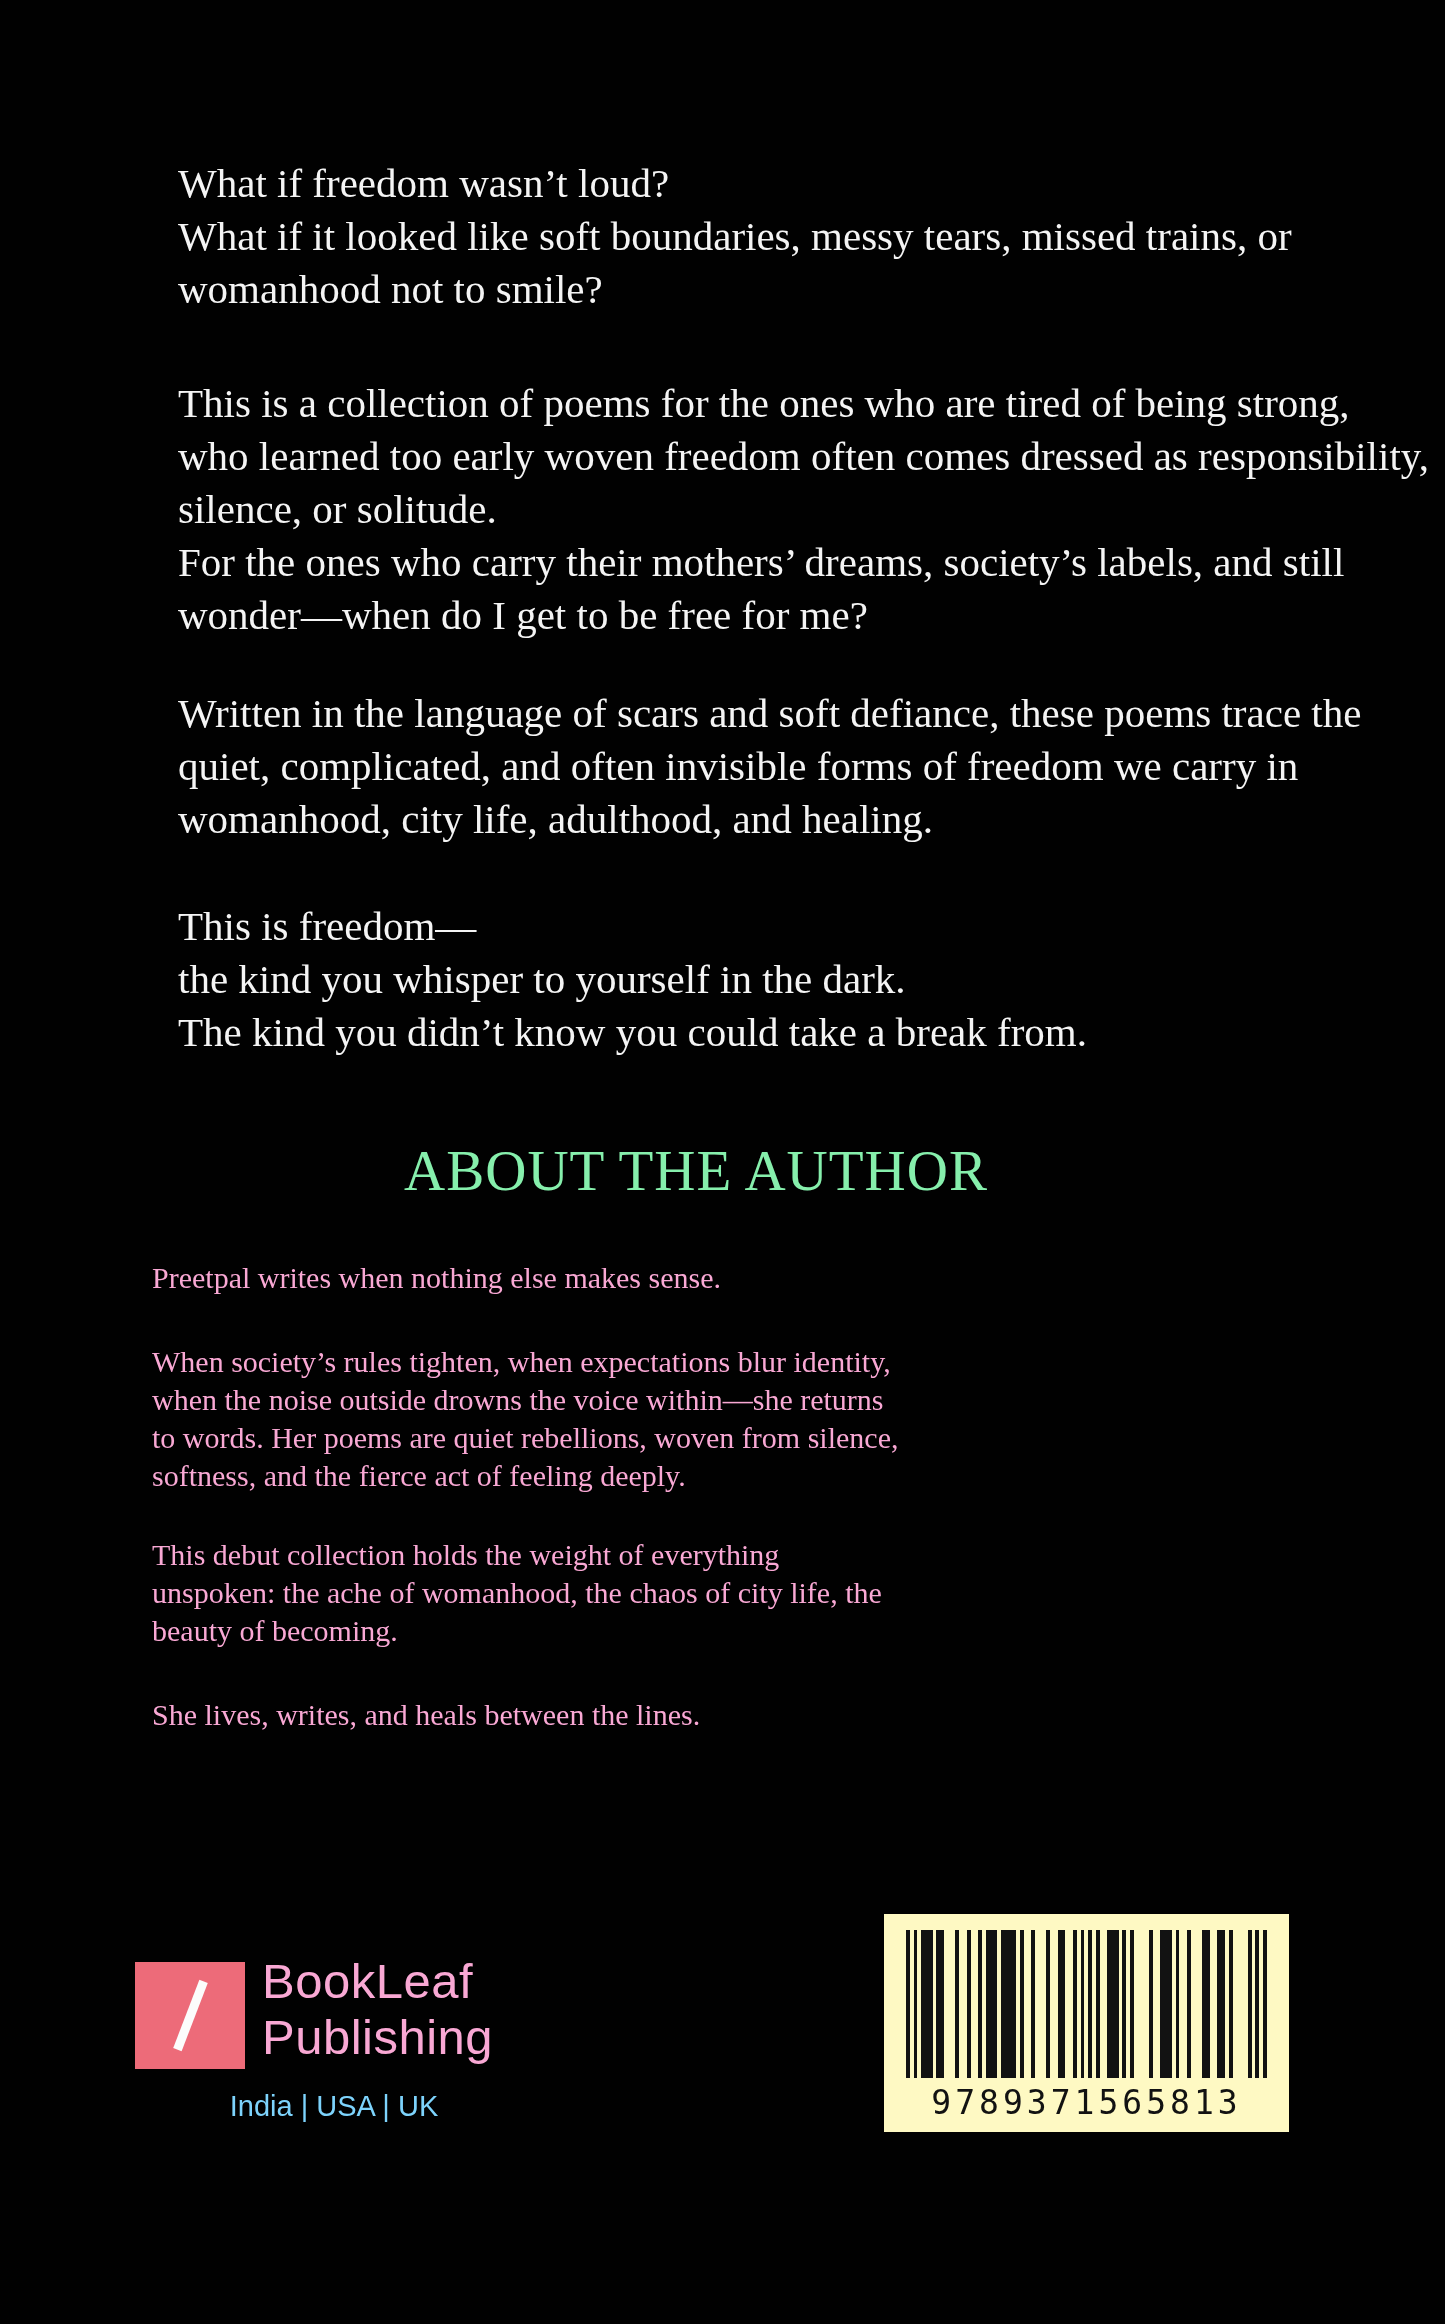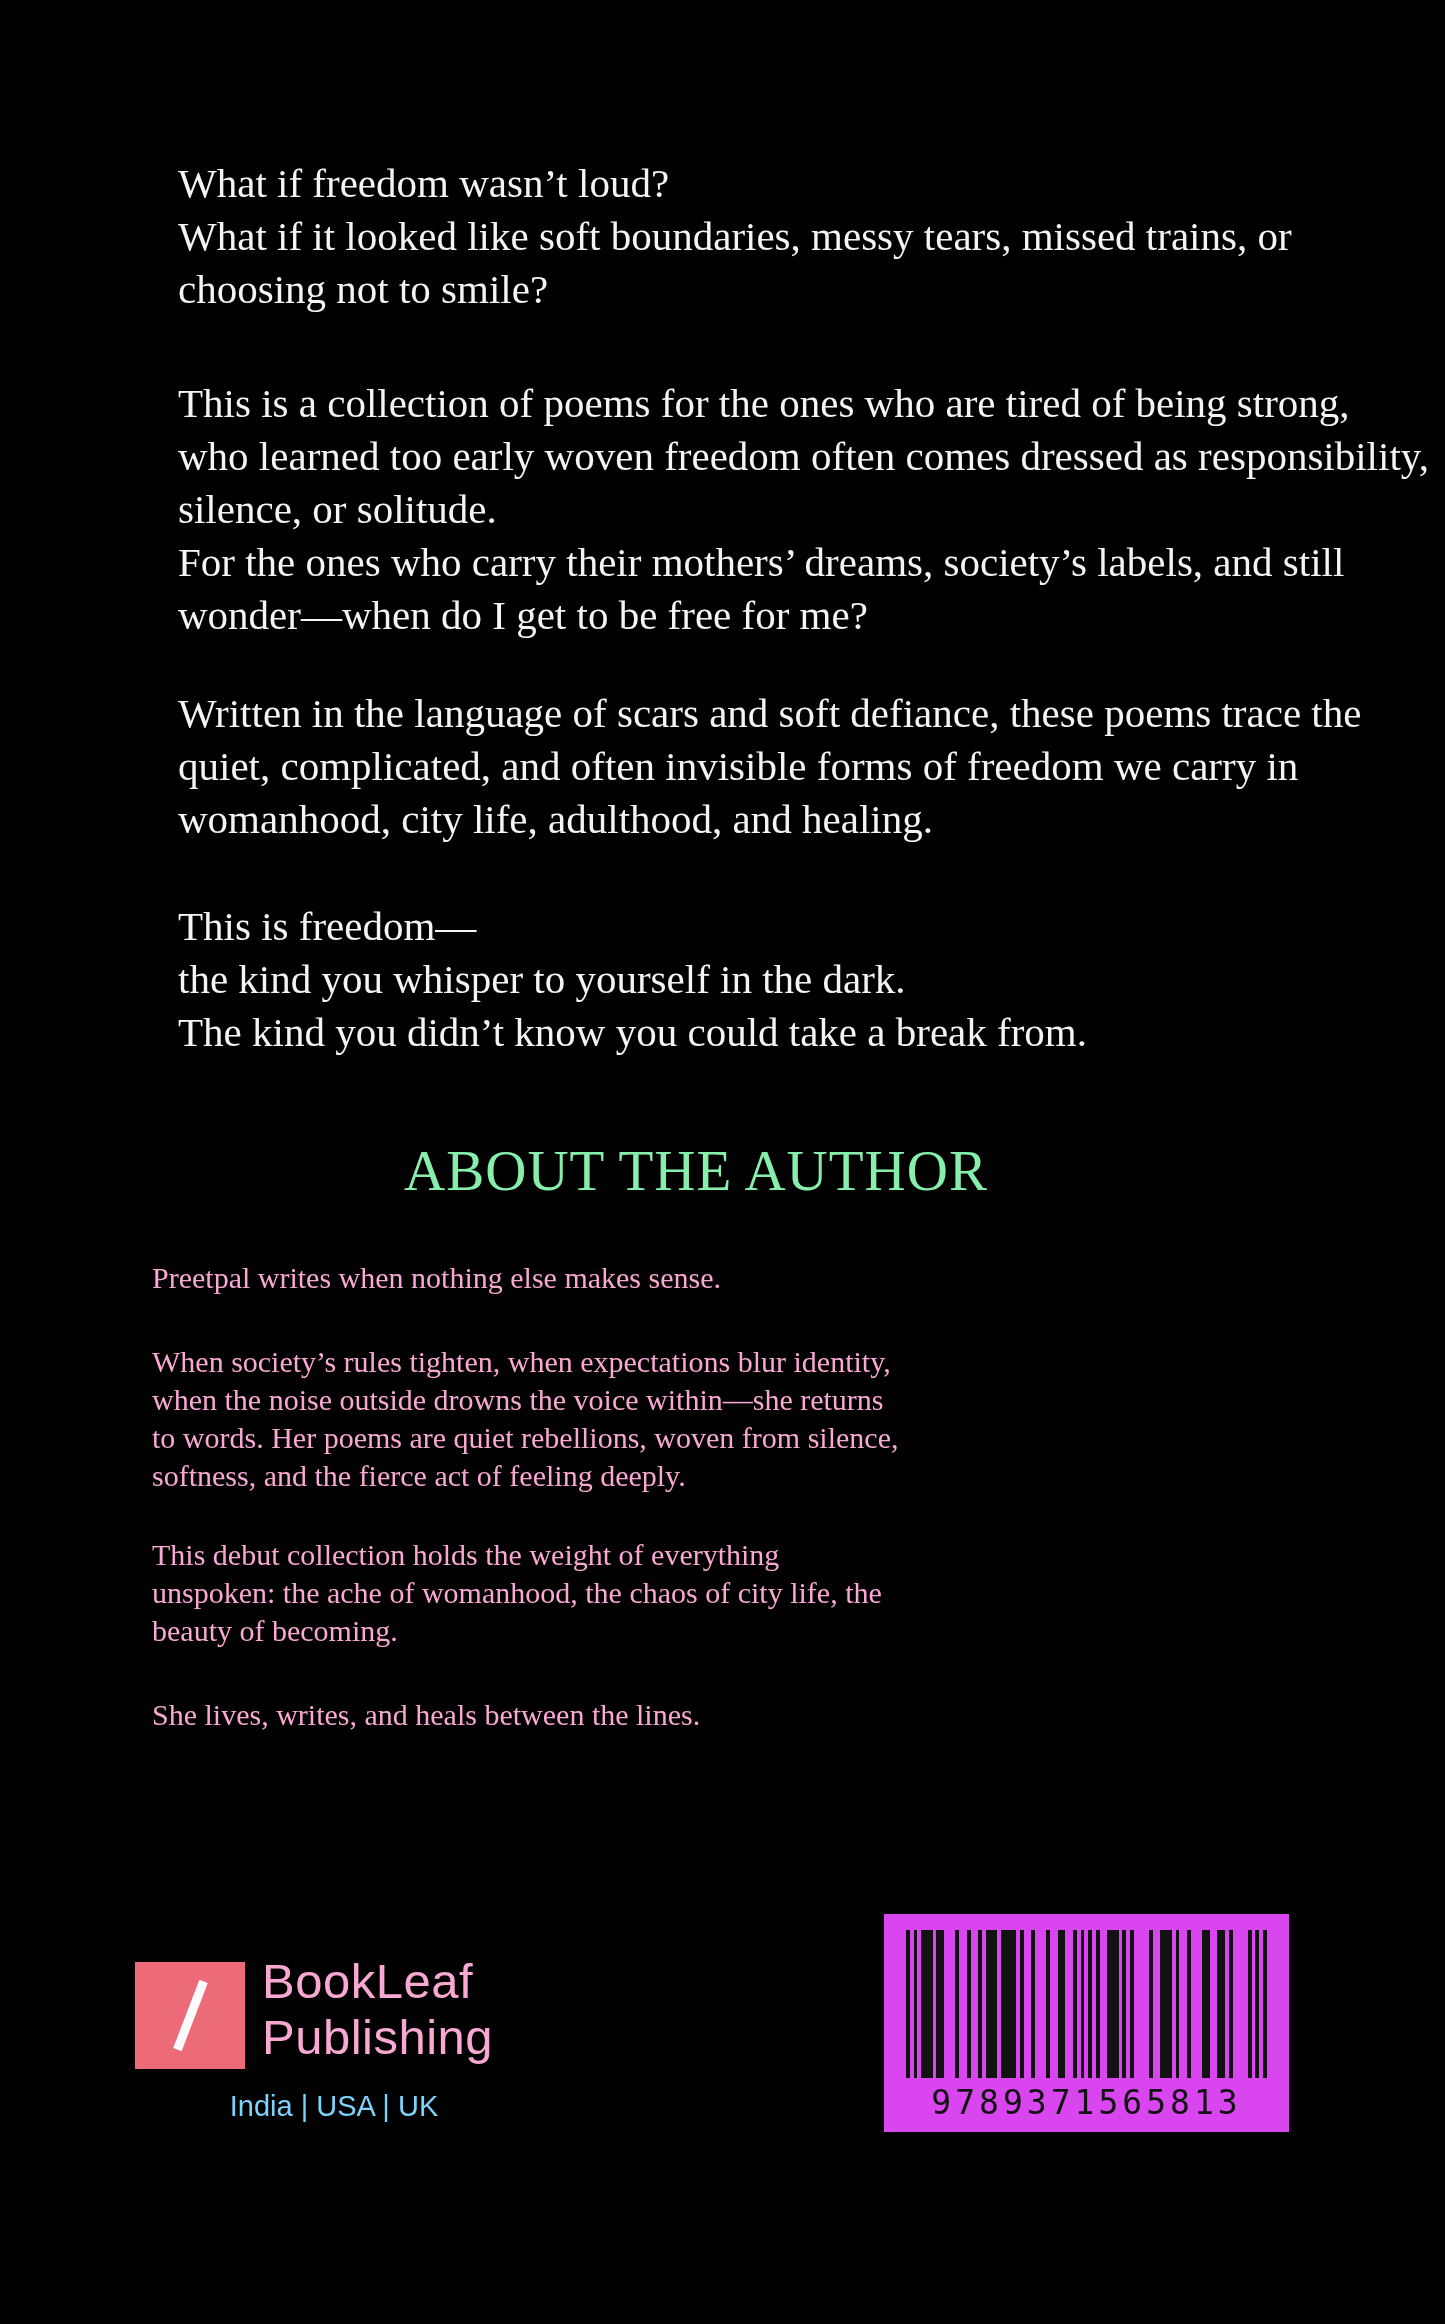--- a/index.html
+++ b/index.html
@@ -100,21 +100,21 @@
     color: #7dd3fc;
   }
 
   
   .barcode {
     position: absolute;
     left: 884px;
     top: 1914px;
     width: 405px;
     height: 218px;
-    background: #d946ef;
+    background: #fef9c3;
   }
   .bars {
     margin: 16px auto 0 auto;
     width: 361px;
     height: 148px;
     display: flex;
     align-items: stretch;
   }
   .bars .m { height: 100%; width: 3.8px; flex: 0 0 3.8px; }
   .bars .m.b { background: #121212; }
@@ -129,21 +129,21 @@
 </style>
 </head>
 <body>
 
 <div class="page">
 
   <div class="blurb">
       <div class="para">
         <div class="line">What if freedom wasn’t loud?</div>
         <div class="line">What if it looked like soft boundaries, messy tears, missed trains, or</div>
-        <div class="line">choosing not to smile?</div>
+        <div class="line">womanhood not to smile?</div>
       </div>
       <div class="para">
         <div class="line">This is a collection of poems for the ones who are tired of being strong,</div>
         <div class="line">who learned too early woven freedom often comes dressed as responsibility,</div>
         <div class="line">silence, or solitude.</div>
         <div class="line">For the ones who carry their mothers’ dreams, society’s labels, and still</div>
         <div class="line">wonder—when do I get to be free for me?</div>
       </div>
       <div class="para">
         <div class="line">Written in the language of scars and soft defiance, these poems trace the</div>

